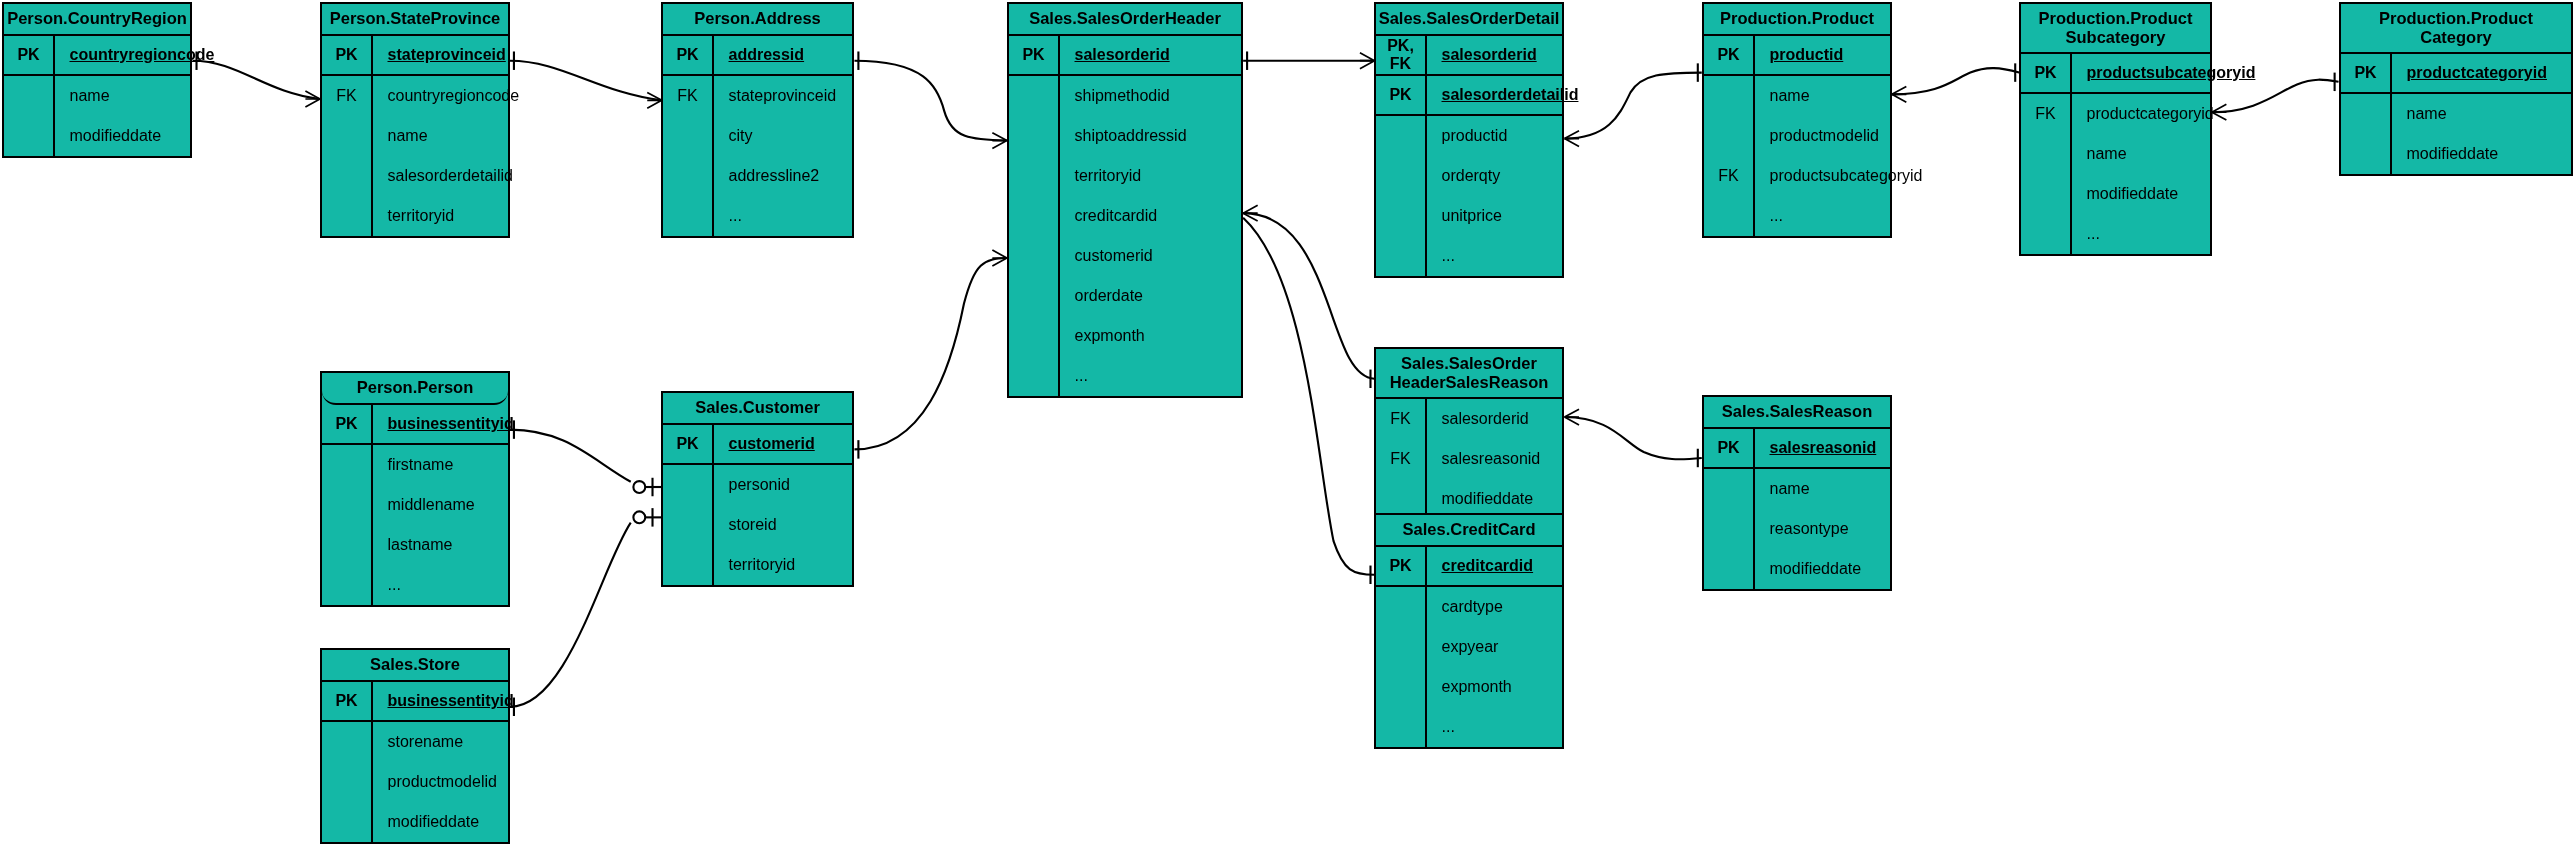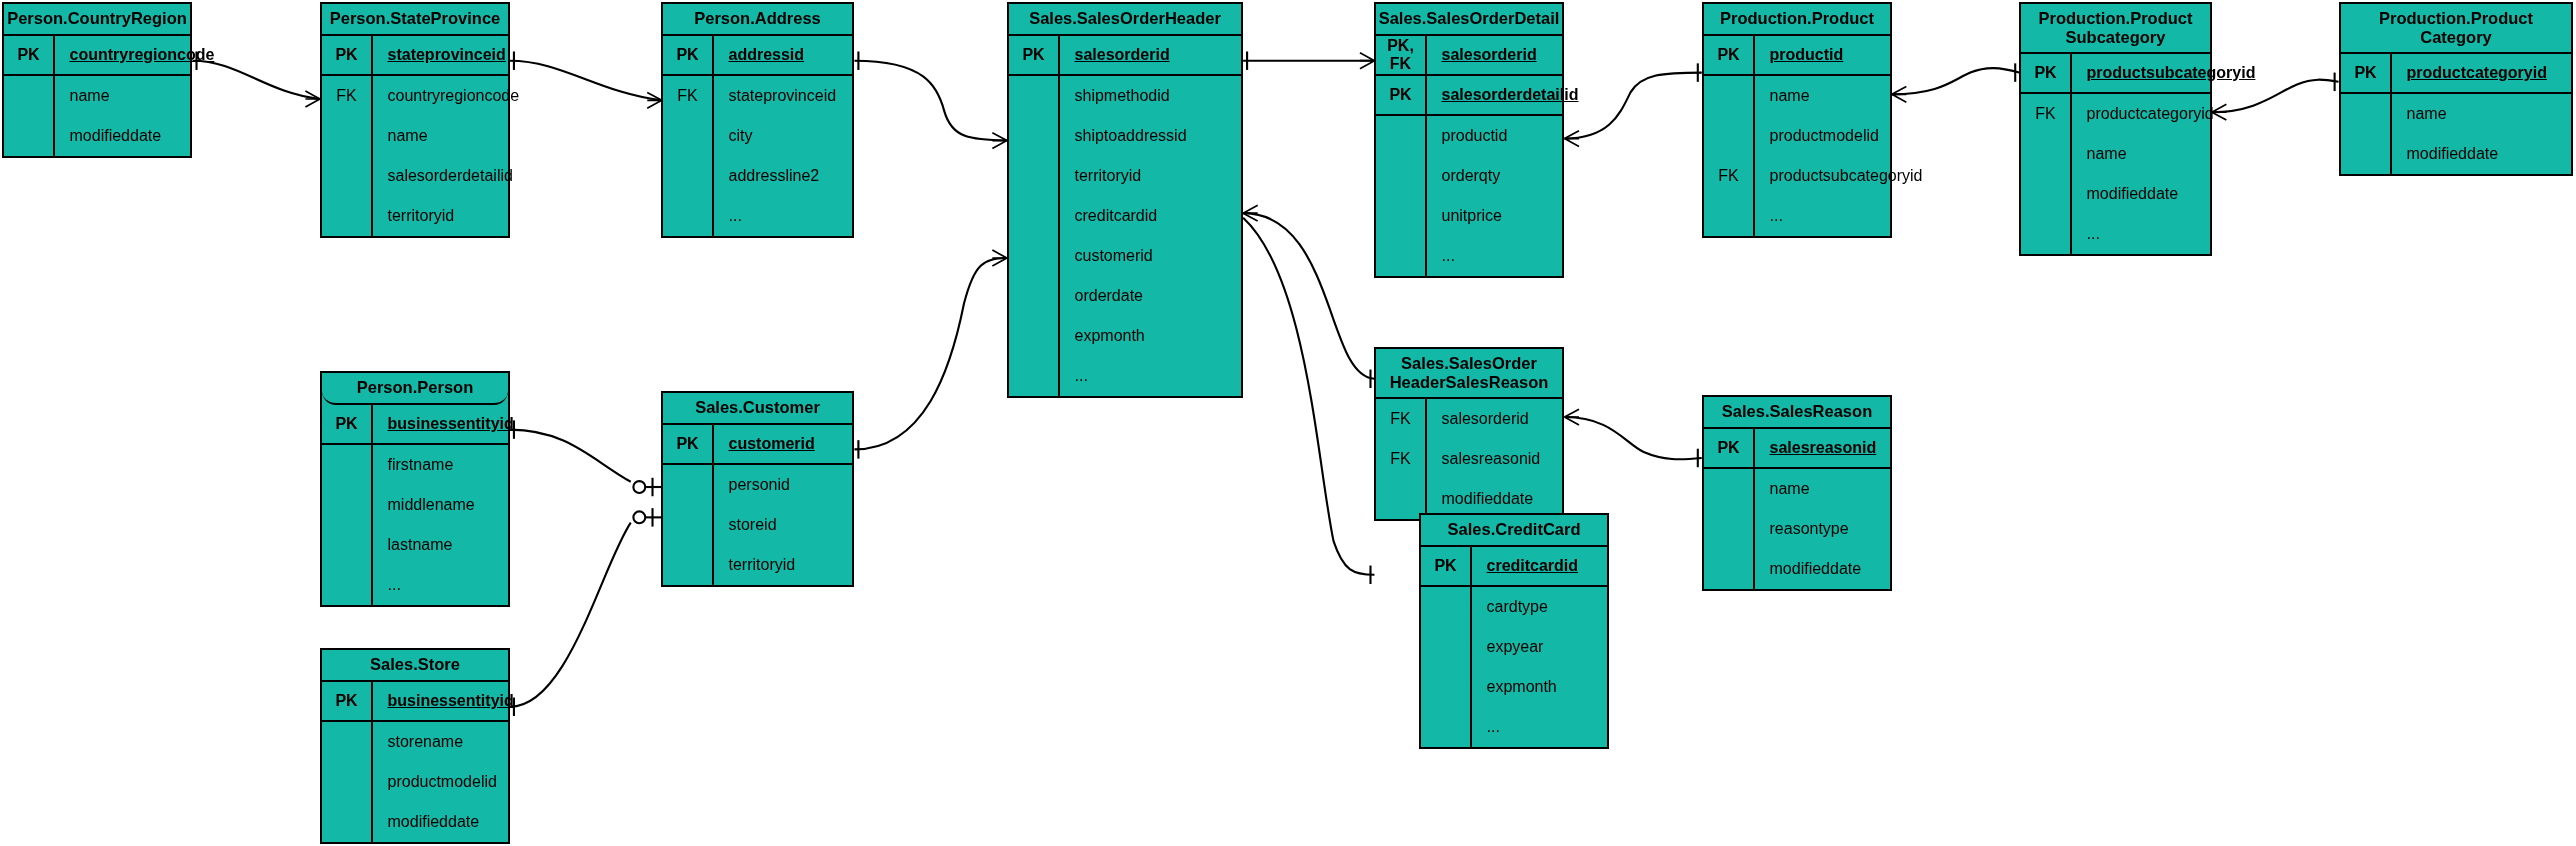--- a/index.html
+++ b/index.html
@@ -460,21 +460,21 @@
         <div class="attr-row">
           <div class="key-cell"></div>
           <div class="name-cell">reasontype</div>
         </div>
         <div class="attr-row">
           <div class="key-cell"></div>
           <div class="name-cell">modifieddate</div>
         </div>
       </div>
     </div>
-    <div class="entity" style="left: 1419px; top: 513px; width: 190px;">
+    <div class="entity" style="left: 1374px; top: 513px; width: 190px;">
       <div class="entity-title" style="height: 32px;">Sales.CreditCard</div>
       <div class="attr-row sep">
         <div class="key-cell pk">PK</div>
         <div class="name-cell key">creditcardid</div>
       </div>
       <div class="body-block">
         <div class="attr-row">
           <div class="key-cell"></div>
           <div class="name-cell">cardtype</div>
         </div>

